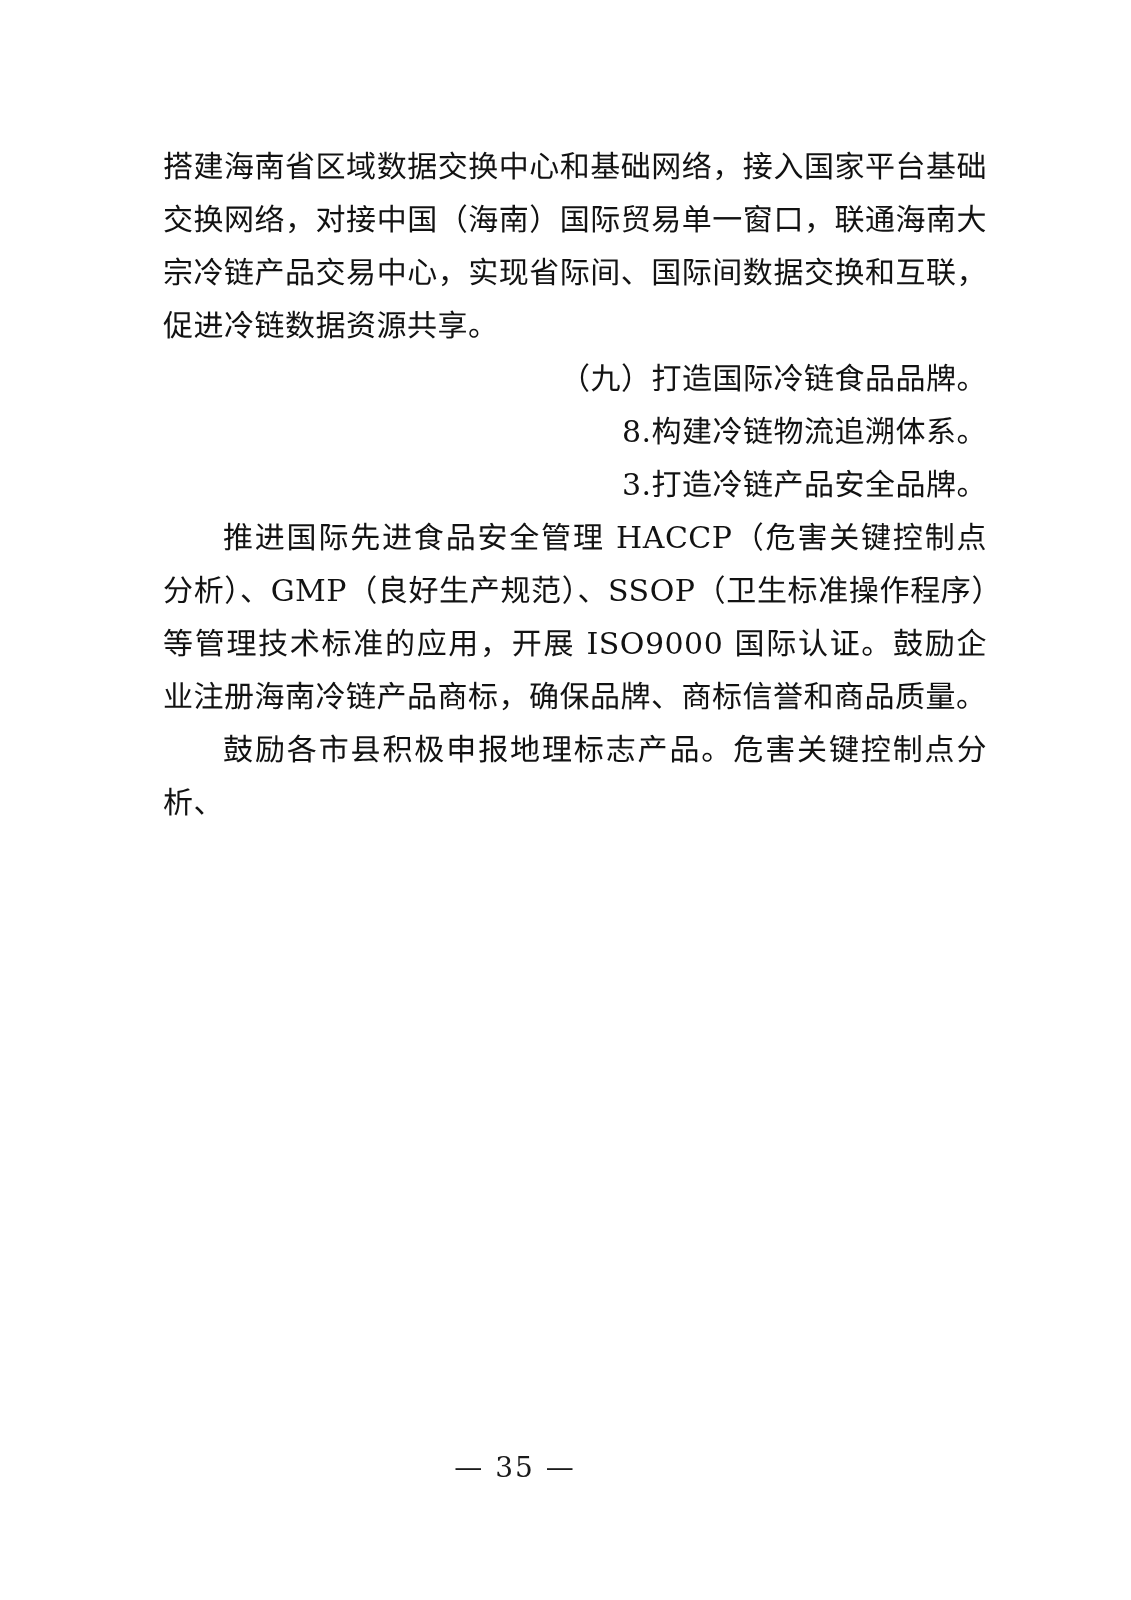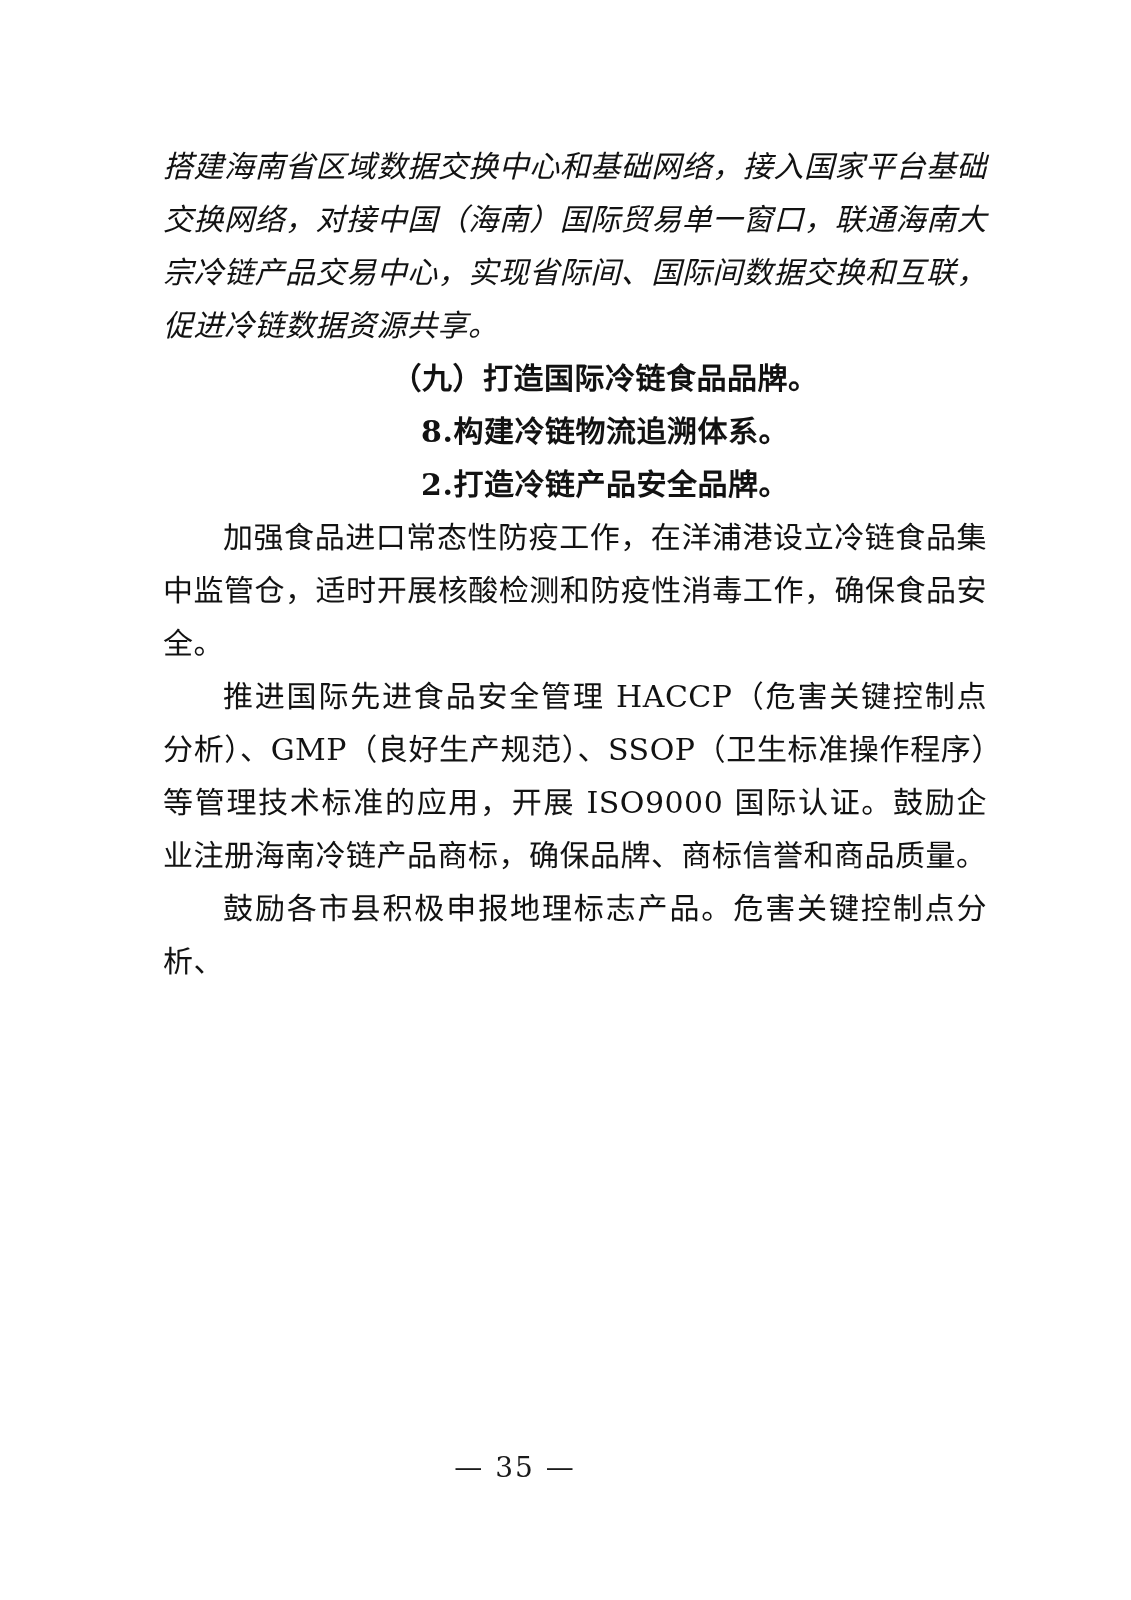--- a/index.html
+++ b/index.html
@@ -31,25 +31,24 @@
   }
   .content p {
     margin: 0;
     padding: 0;
     text-align: justify;
     text-justify: inter-ideograph;
     text-indent: 2em;
   }
   .content p.continued {
     text-indent: 0;
-    font-style: italic;
   }
   .content p.heading {
-    font-weight: bold;
-    text-align: center;
+    font-weight: normal;
+    text-align: right;
   }
   .footer {
     position: absolute;
     left: 0;
     top: 1448px;
     width: 1030px;
     text-align: center;
     font-size: 28px;
     line-height: 40px;
     letter-spacing: 2px;
@@ -62,23 +61,22 @@
 <div class="page">
 
   <main class="content">
     <p class="continued">搭建海南省区域数据交换中心和基础网络，接入国家平台基础交换网络，对接中国（海南）国际贸易单一窗口，联通海南大宗冷链产品交易中心，实现省际间、国际间数据交换和互联，促进冷链数据资源共享。</p>
 
     <p class="heading">（九）打造国际冷链食品品牌。</p>
 
     <p class="heading">8.构建冷链物流追溯体系。</p>
 
 
-    <p class="heading">2.打造冷链产品安全品牌。</p>
+    <p class="heading">3.打造冷链产品安全品牌。</p>
 
-    <p>加强食品进口常态性防疫工作，在洋浦港设立冷链食品集中监管仓，适时开展核酸检测和防疫性消毒工作，确保食品安全。</p>
 
     <p>推进国际先进食品安全管理 HACCP（危害关键控制点分析）、GMP（良好生产规范）、SSOP（卫生标准操作程序）等管理技术标准的应用，开展 ISO9000 国际认证。鼓励企业注册海南冷链产品商标，确保品牌、商标信誉和商品质量。</p>
 
     <p>鼓励各市县积极申报地理标志产品。危害关键控制点分析、</p>
   </main>
 
   <footer class="footer">
     <span>— 35 —</span>
   </footer>
 

